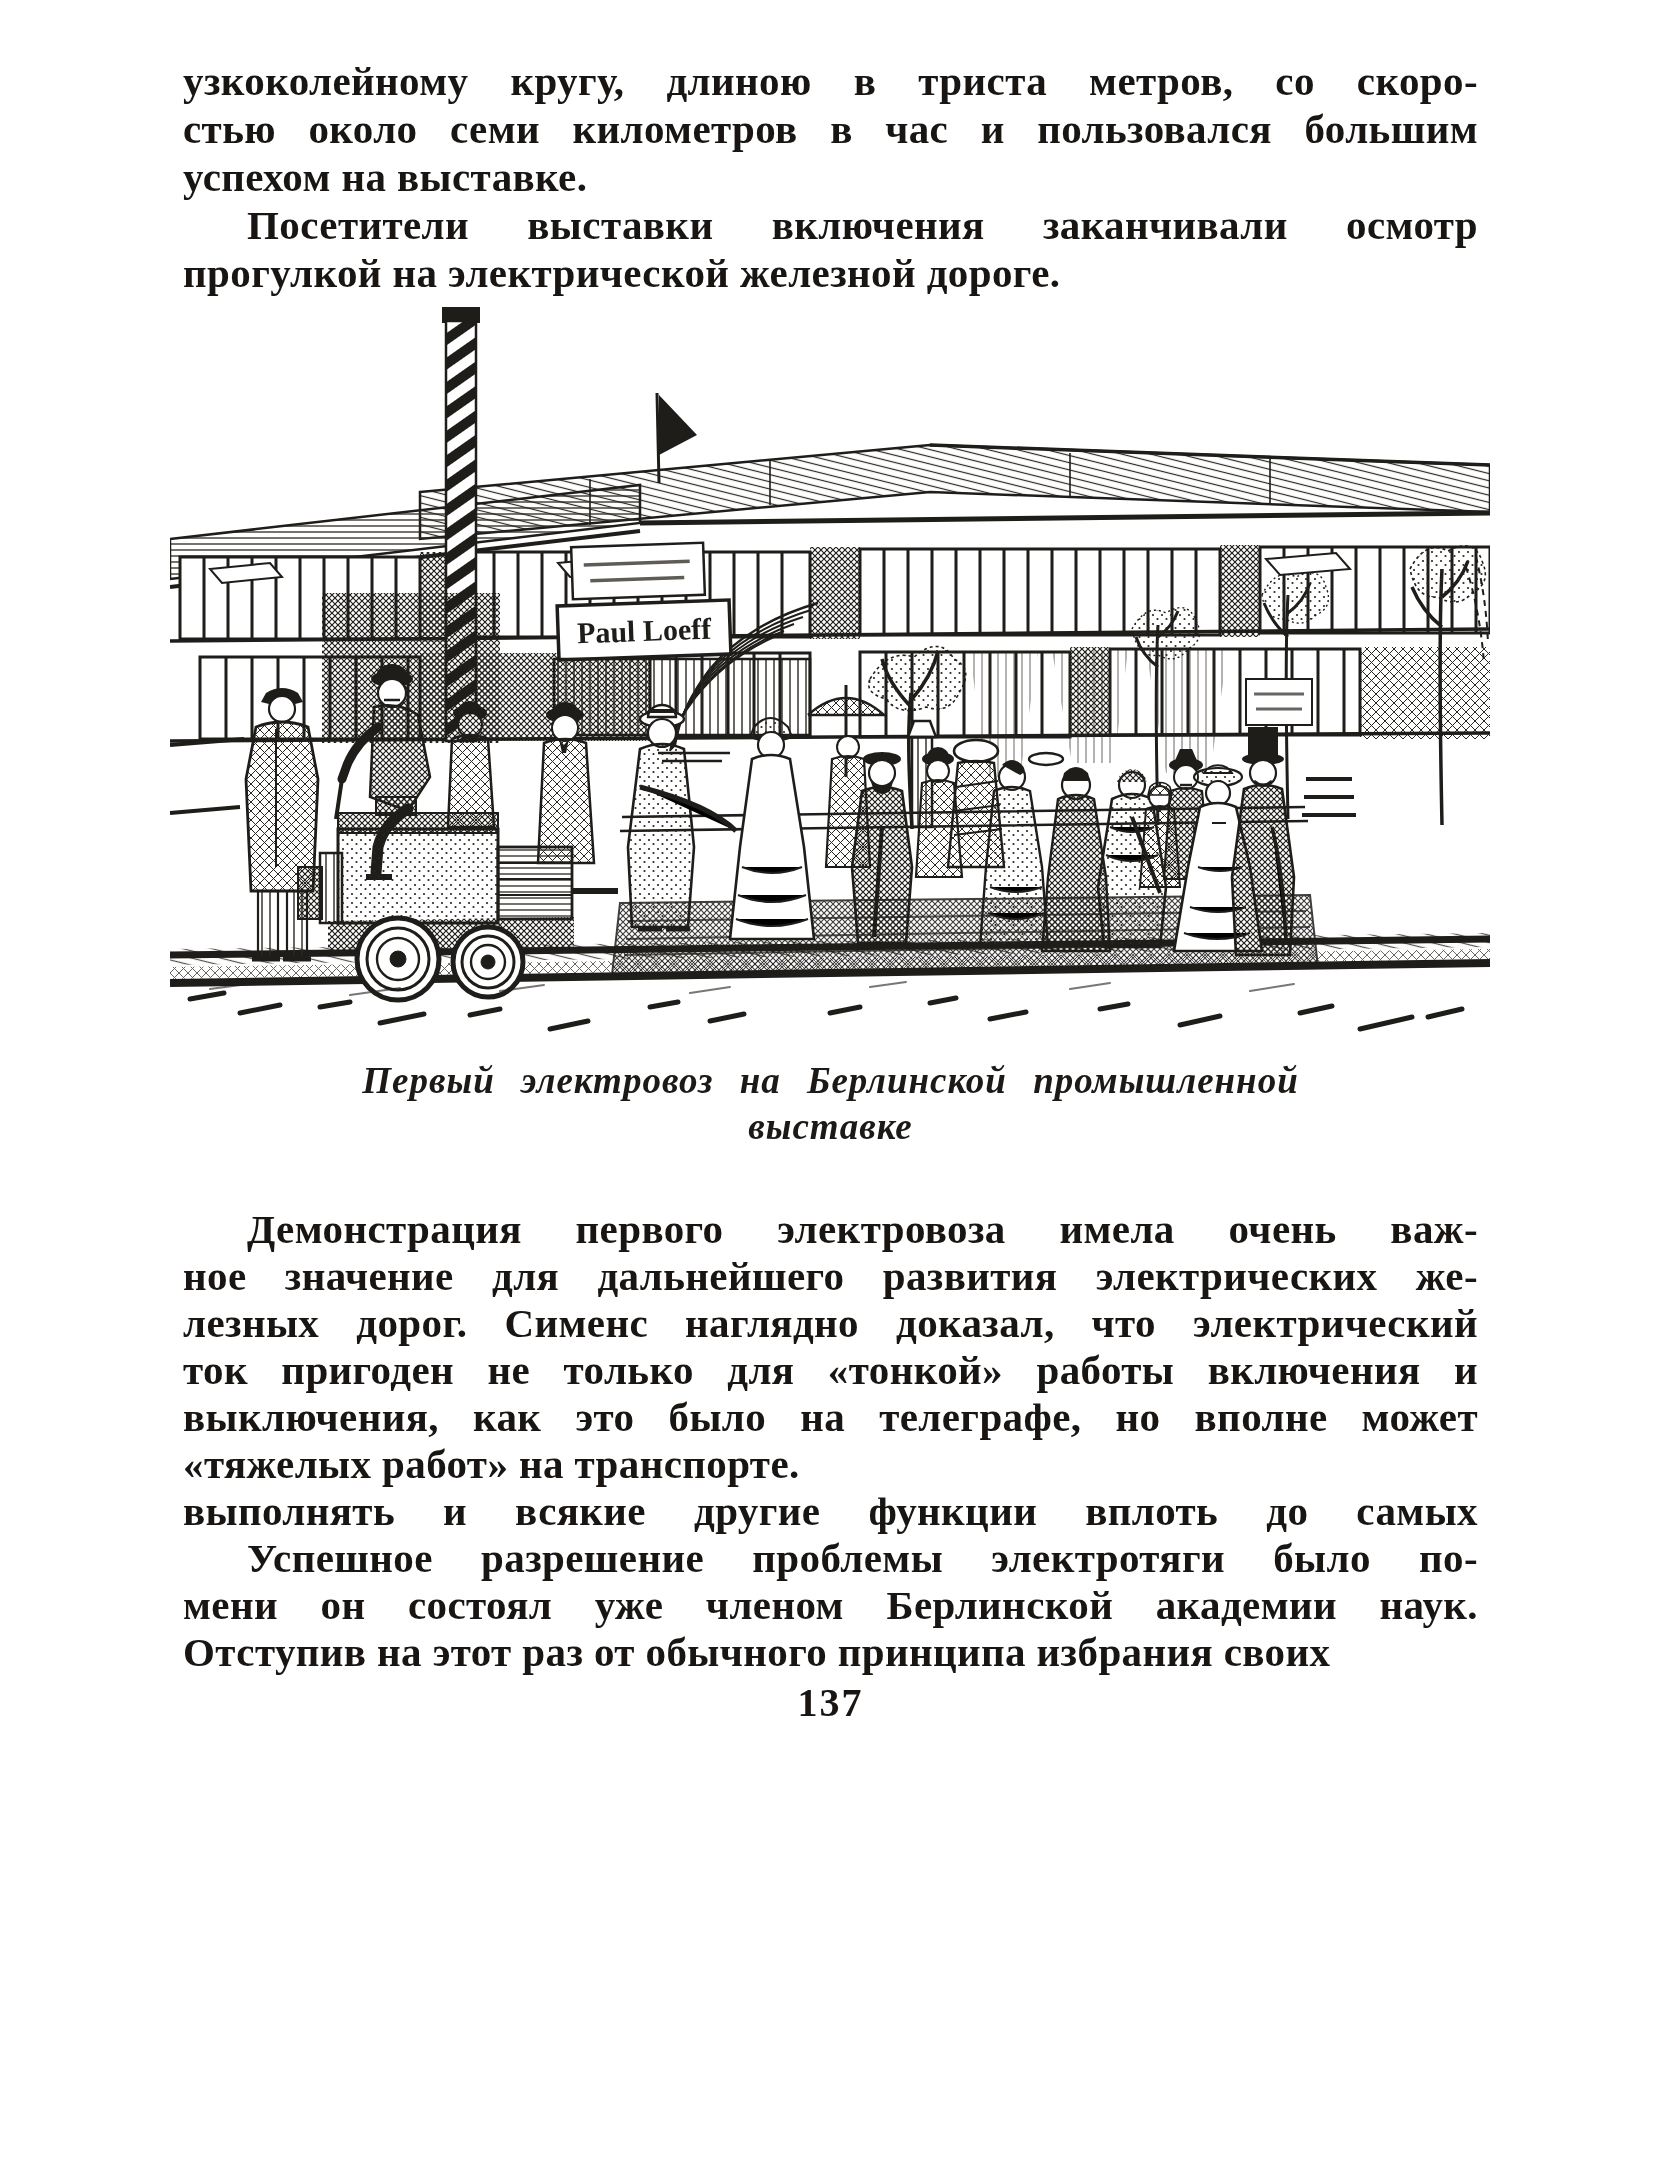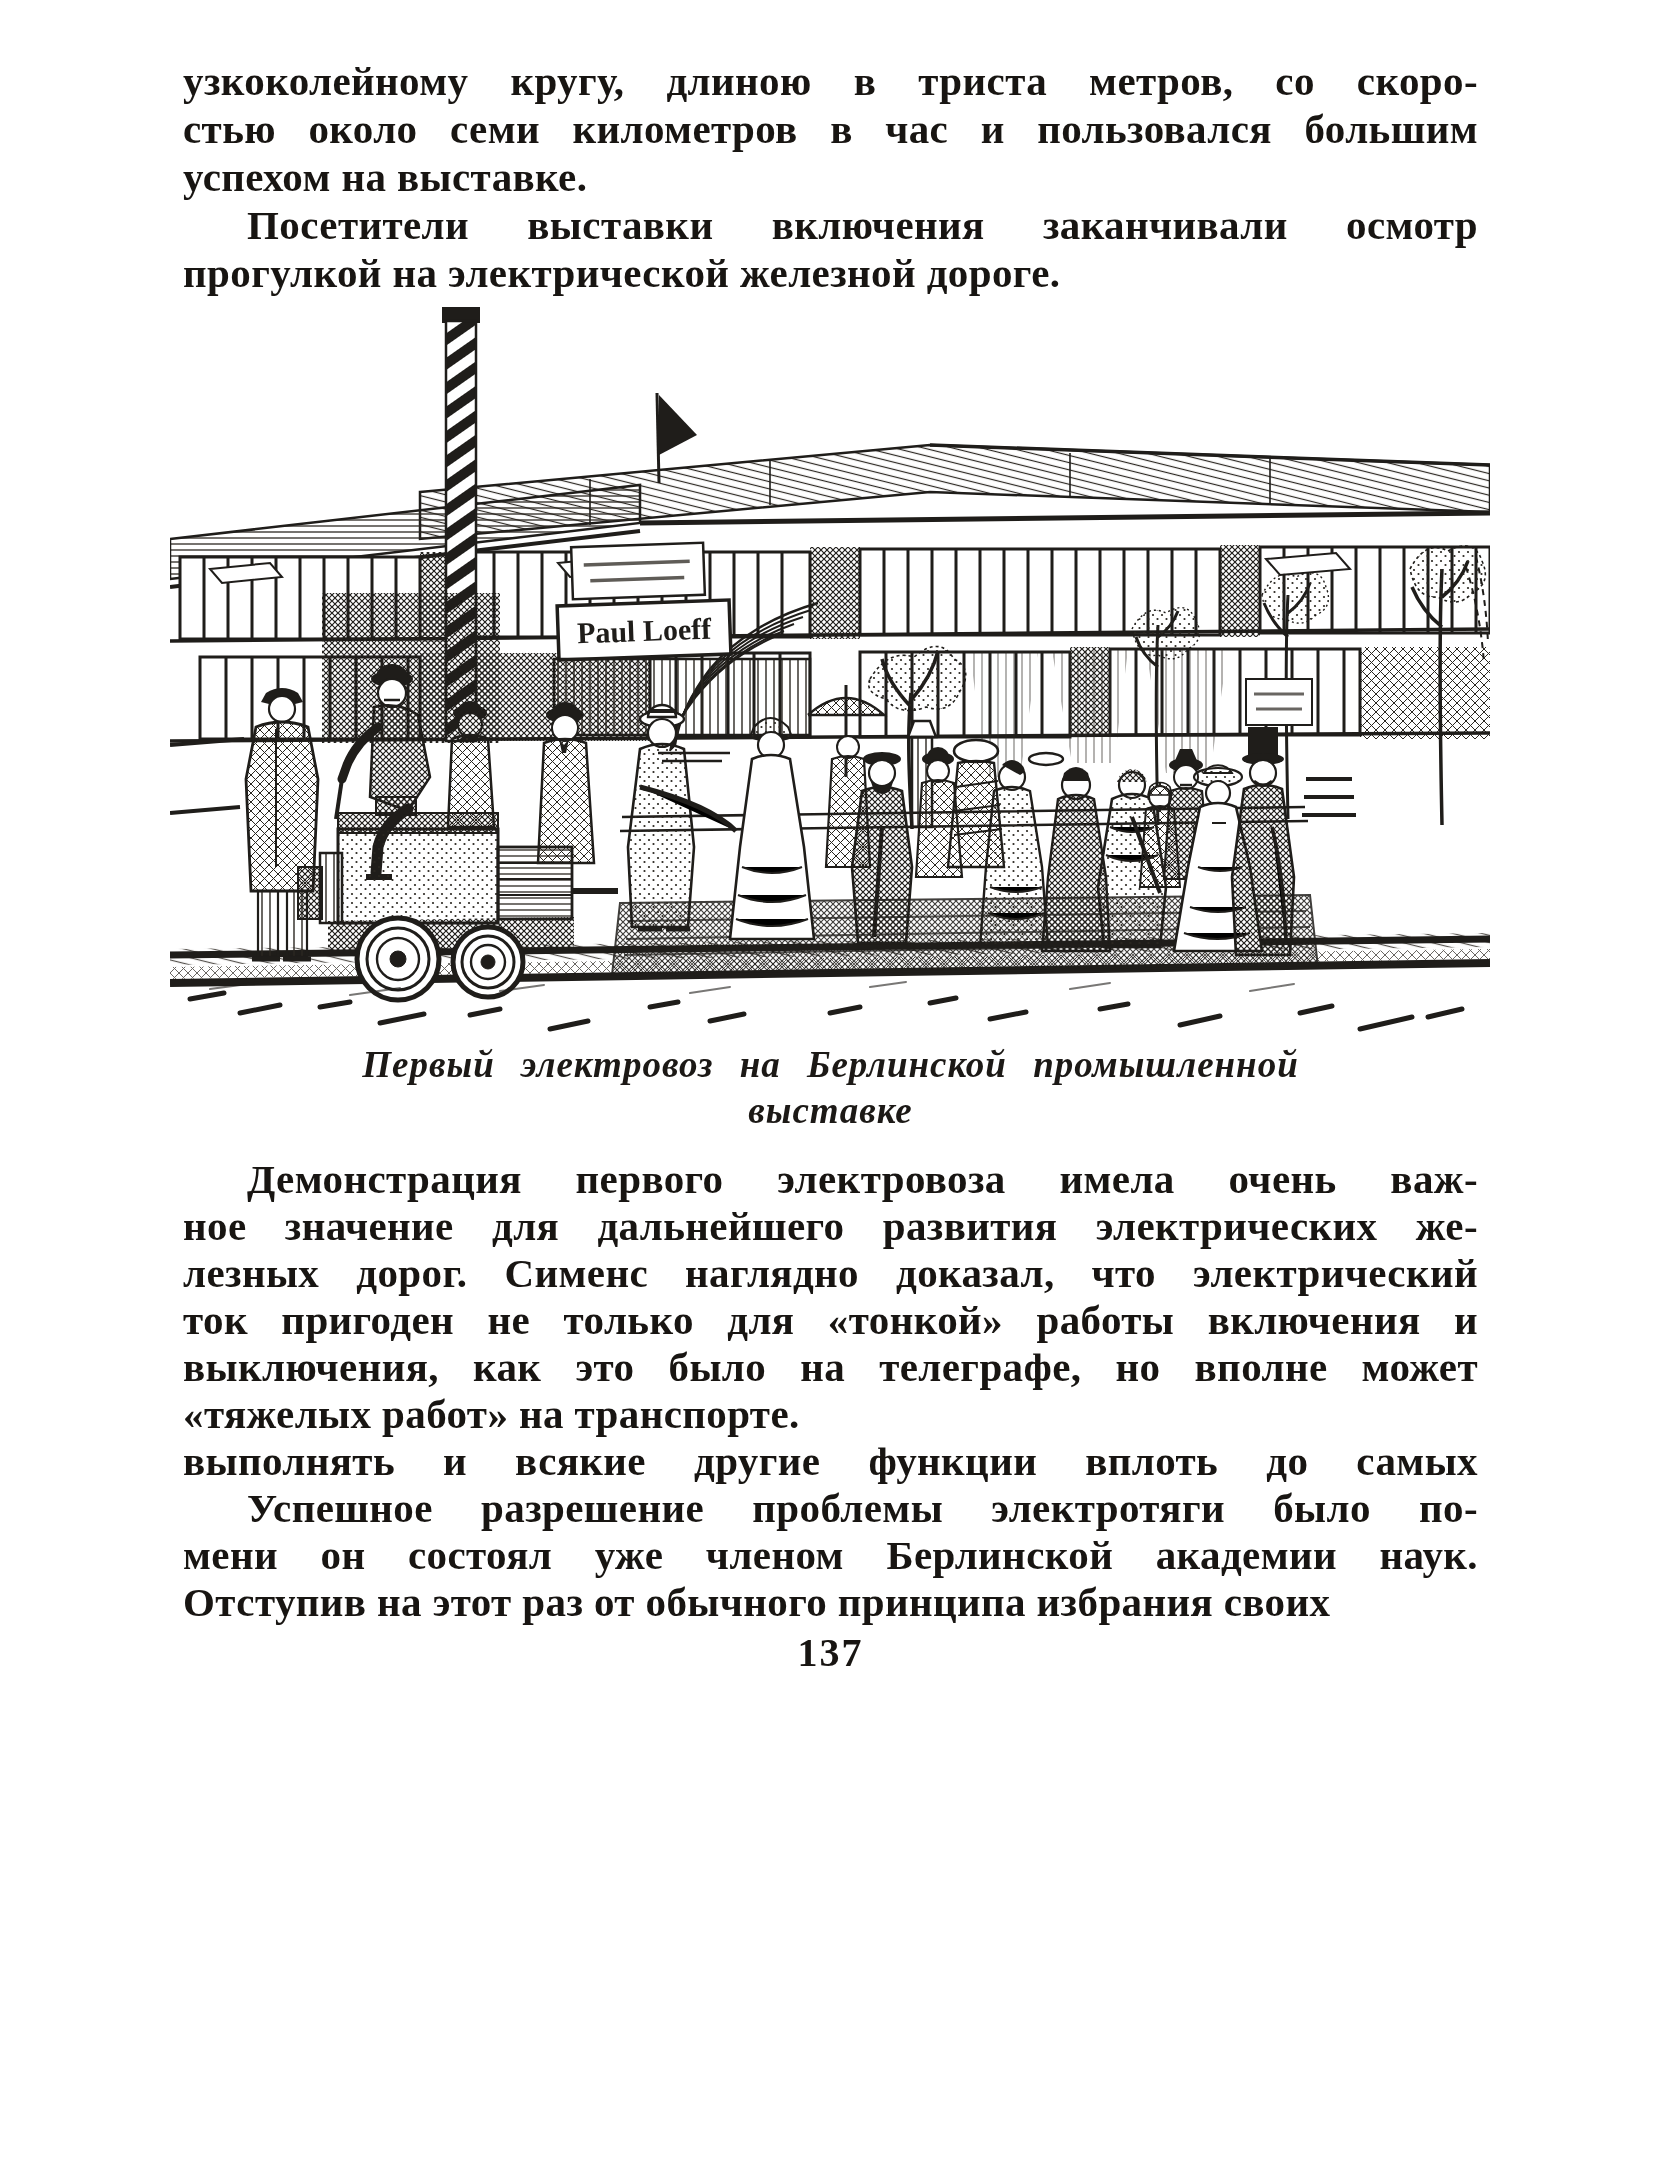--- a/index.html
+++ b/index.html
@@ -31,31 +31,32 @@
   .line.ind{text-indent:64px;}
   .bodyblock .line{line-height:47px;}
   .figure{
     width:1320px;
     height:735px;
     margin:10px 0 0 -13px;
     position:relative;
   }
   .figure svg{display:block;width:1320px;height:735px;}
   .caption{
+    margin-top:16px;
     width:1295px;
     text-align:center;
     font-style:italic;
     font-weight:bold;
     font-size:37px;
     line-height:46px;
     letter-spacing:1px;
     word-spacing:16px;
     color:#1c1916;
   }
-  .bodyblock{margin-top:22px;}
+  .bodyblock{margin-top:56px;}
   .pagenum{
     margin-top:3px;
     width:1295px;
     text-align:center;
     font-size:40px;
     font-weight:bold;
     letter-spacing:2px;
   }
   .sign-text{
     font-family:"Liberation Serif","DejaVu Serif",serif;

